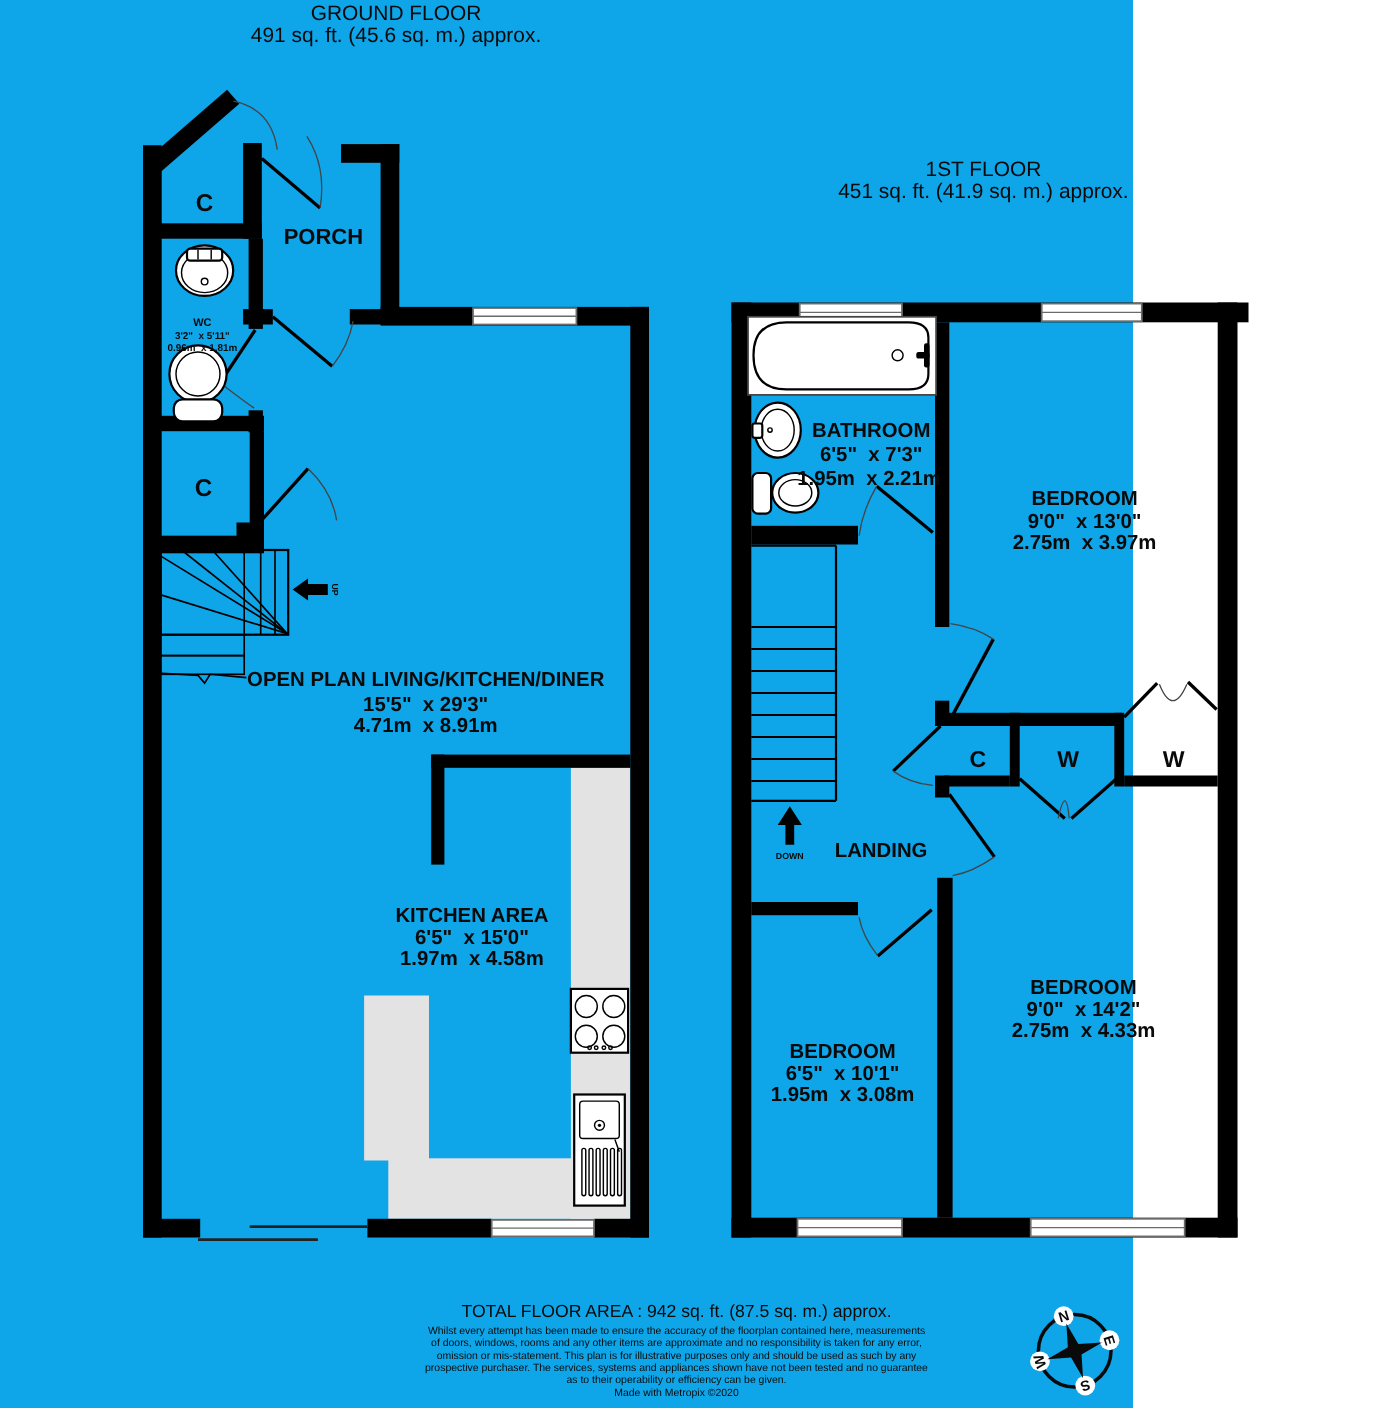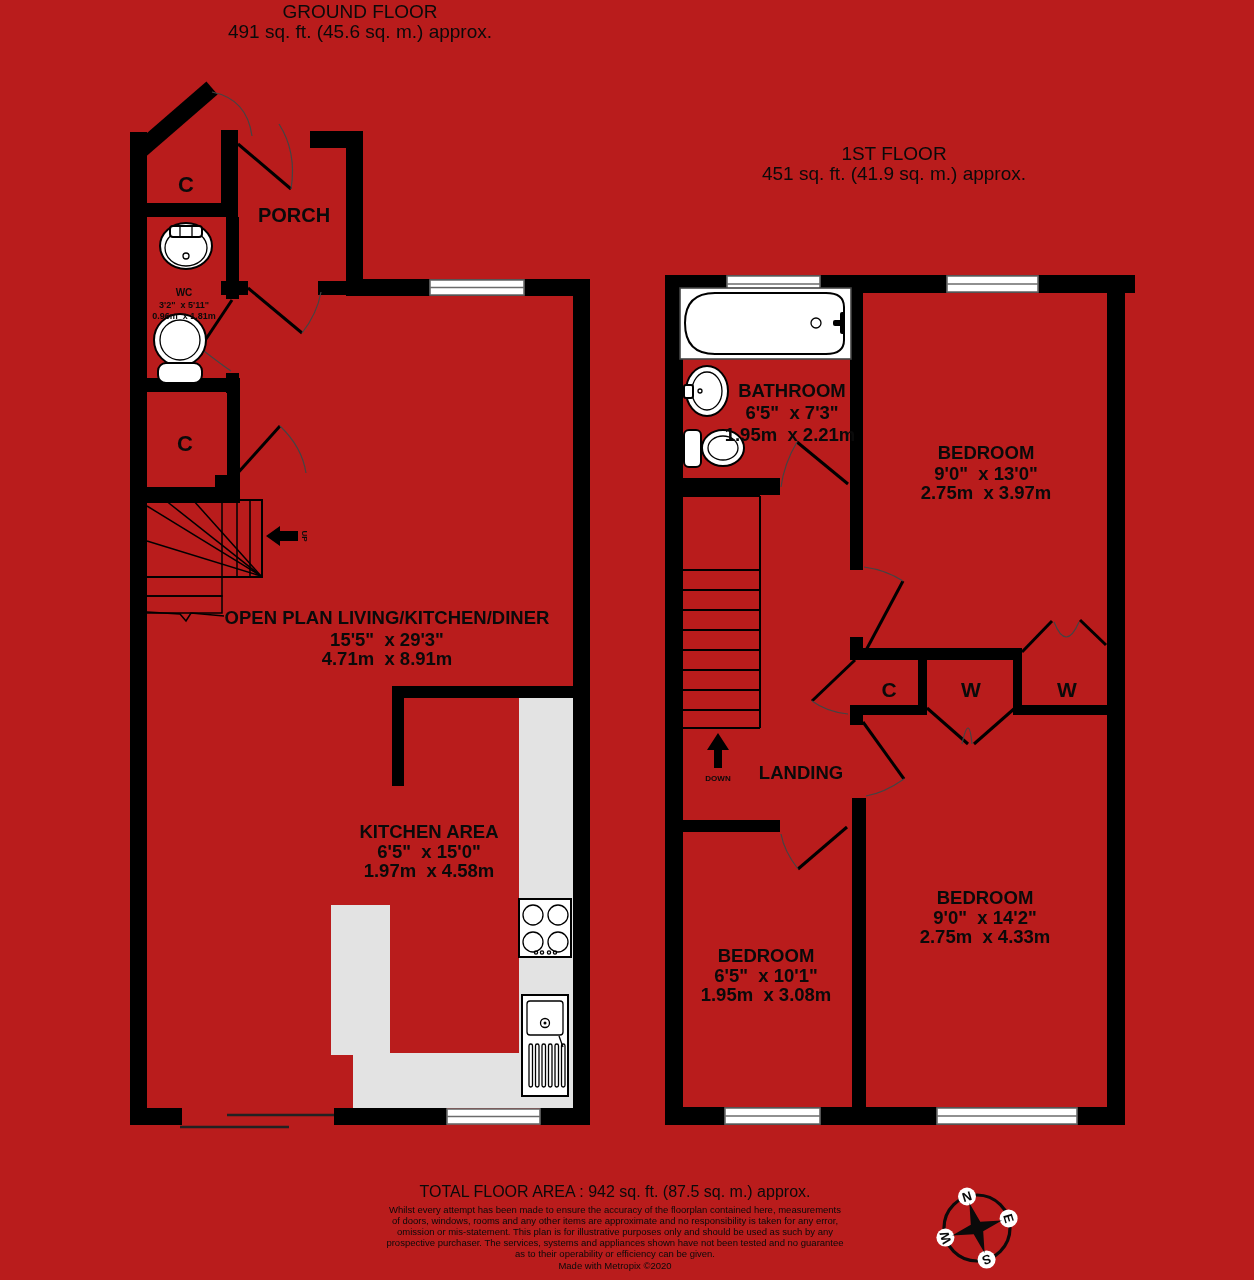--- a/index.html
+++ b/index.html
@@ -1,16 +1,16 @@
 <!DOCTYPE html>
 <html><head>
 <meta charset="utf-8">
 <style>
   html,body{margin:0;padding:0;background:#ffffff;}
-  .page{width:1254px;height:1280px;position:relative;background:#b91c1c;}
+  .page{width:1030px;height:1280px;position:relative;background:#0ea5e9;}
   svg text{font-family:"Liberation Sans","DejaVu Sans",sans-serif;fill:#0a0a0a;text-anchor:middle;}
   svg text.b{font-weight:bold;}
   .wall{fill:#000;}
   .wline{stroke:#000;stroke-linecap:butt;}
   .thin{stroke:#000;stroke-width:2;fill:none;}
   .thin15{stroke:#000;stroke-width:1.5;fill:none;}
   .leaf{stroke:#000;stroke-width:3;fill:none;}
   .arc{stroke:#444;stroke-width:1.2;fill:none;}
   .fix{stroke:#000;stroke-width:2;fill:#fff;}
   .fixin{stroke:#000;stroke-width:1.3;fill:none;}

